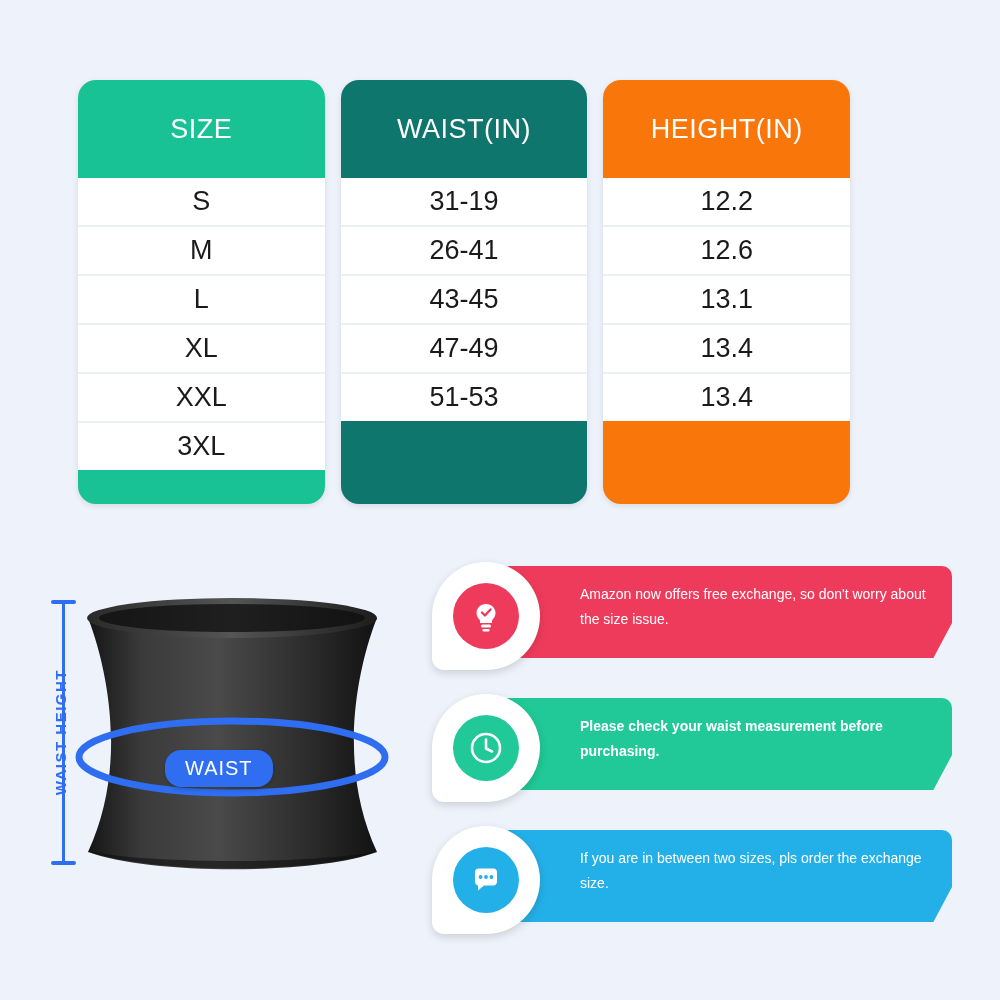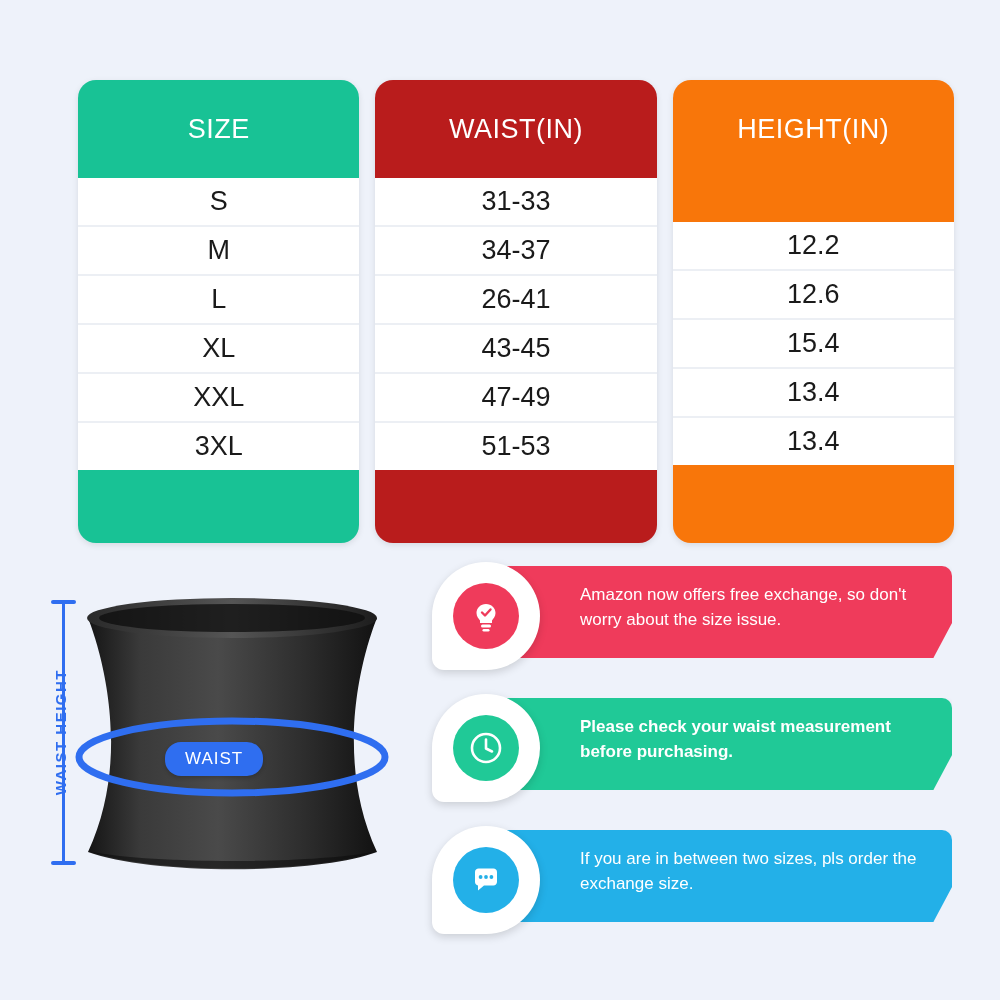--- a/index.html
+++ b/index.html
@@ -13,35 +13,35 @@
     font-family: "Liberation Sans", sans-serif;
     overflow: hidden;
     position: relative;
   }
 
   
   .size-table {
     position: absolute;
     top: 80px;
     left: 78px;
-    width: 876px;
+    width: 772px;
     display: flex;
     gap: 16px;
   }
   .col {
     flex: 1;
     border-radius: 18px;
     overflow: hidden;
     box-shadow: 0 2px 6px rgba(0,0,0,0.10);
     display: flex;
     flex-direction: column;
   }
   .col.green  { background: #18c295; }
-  .col.blue   { background: #b91c1c; }
-  .col.orange { background: #f8760a; gap: 44px; }
+  .col.blue   { background: #0f766e; }
+  .col.orange { background: #f8760a; }
 
   .col-head {
     height: 98px;
     display: flex;
     align-items: center;
     justify-content: center;
     color: #ffffff;
     font-size: 27px;
     letter-spacing: 0.5px;
     font-weight: 500;
@@ -81,24 +81,24 @@
   }
   .belt {
     position: absolute;
     left: 0; top: 0;
     width: 305px;
     height: 290px;
   }
   .waist-pill {
     position: absolute;
     left: 85px;
-    top: 152px;
+    top: 160px;
     background: #2f6ef0;
     color: #ffffff;
-    font-size: 17px;
+    font-size: 20px;
     letter-spacing: 1px;
     padding: 7px 20px;
     border-radius: 16px;
     z-index: 4;
     box-shadow: 0 2px 4px rgba(0,0,0,0.2);
   }
   .height-label {
     position: absolute;
     left: 20px;
     top: 35px;
@@ -156,21 +156,21 @@
     clip-path: polygon(0 0, 100% 0, 100% 62%, 96% 100%, 0 100%);
     border-radius: 6px 10px 0 6px;
     box-shadow: 0 3px 6px rgba(0,0,0,0.12);
   }
   .note-text {
     position: absolute;
     left: 148px;
     top: 20px;
     width: 352px;
     color: #ffffff;
-    font-size: 17px;
+    font-size: 14px;
     line-height: 25px;
   }
   .bubble {
     position: absolute;
     left: 0;
     top: 0;
     width: 108px;
     height: 108px;
     background: #ffffff;
     border-radius: 50% 50% 50% 12px;
@@ -208,36 +208,35 @@
       <div class="cell">XL</div>
       <div class="cell">XXL</div>
       <div class="cell">3XL</div>
     </div>
     <div class="col-foot"></div>
   </div>
 
   <div class="col blue">
     <div class="col-head">WAIST(IN)</div>
     <div class="col-body">
-      <div class="cell">31-33</div>
-      <div class="cell">34-37</div>
+      <div class="cell">31-19</div>
       <div class="cell">26-41</div>
       <div class="cell">43-45</div>
       <div class="cell">47-49</div>
       <div class="cell">51-53</div>
     </div>
     <div class="col-foot"></div>
   </div>
 
   <div class="col orange">
     <div class="col-head">HEIGHT(IN)</div>
     <div class="col-body">
       <div class="cell">12.2</div>
       <div class="cell">12.6</div>
-      <div class="cell">15.4</div>
+      <div class="cell">13.1</div>
       <div class="cell">13.4</div>
       <div class="cell">13.4</div>
     </div>
     <div class="col-foot"></div>
   </div>
 </div>
 
 <div class="product-area">
 
   <div class="v-cap" style="top:35px;"></div>

